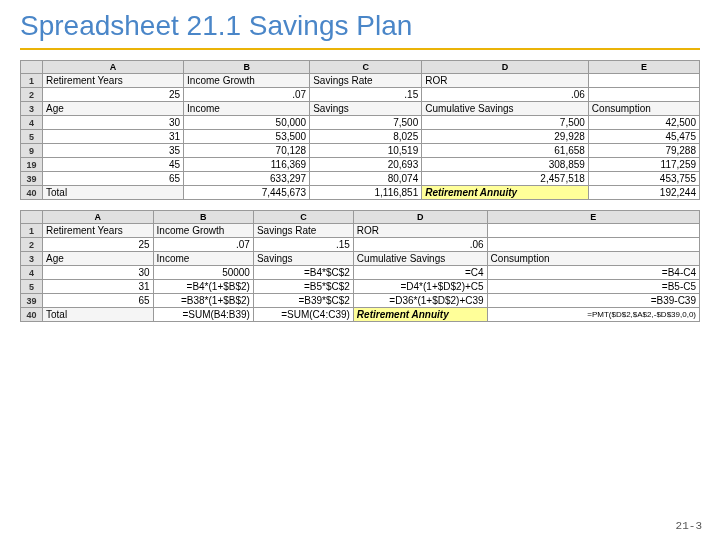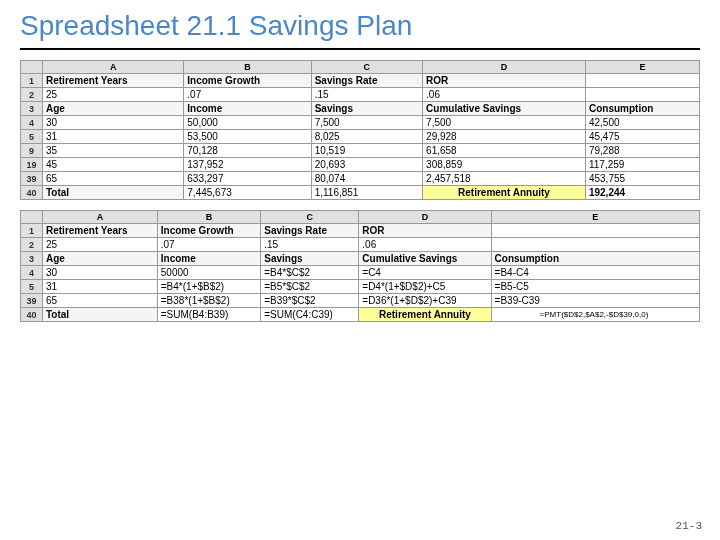--- a/index.html
+++ b/index.html
@@ -14,21 +14,21 @@
       width: 720px;
       height: 540px;
       padding: 10px 20px 10px 20px;
       position: relative;
     }
     .title {
       font-size: 28px;
       color: #4a86c8;
       font-weight: normal;
       padding-bottom: 6px;
-      border-bottom: 2px solid #000000;
+      border-bottom: 2px solid #eab308;
       margin-bottom: 10px;
     }
     .spreadsheet-container {
       margin-bottom: 10px;
     }
     table {
       border-collapse: collapse;
       font-size: 10px;
       width: 100%;
     }
@@ -49,36 +49,37 @@
       background: #e0e0e0;
       font-weight: bold;
       font-size: 9px;
     }
     .label-cell {
       text-align: left;
       font-weight: bold;
       background: #f5f5f5;
     }
     .value-cell {
-      text-align: left;
+      text-align: right;
     }
     .retirement-annuity {
       background: #ffff99;
       font-weight: bold;
-      text-align: center;
+      font-style: italic;
+      text-align: left;
     }
     .page-num {
       position: absolute;
       bottom: 8px;
       right: 18px;
       font-size: 11px;
       color: #555;
       font-family: Liberation Mono, monospace;
     }
-    .bold { font-weight: bold; margin-top: 44px; }
+    .bold { font-weight: normal; margin-top: 44px; }
   </style>
 </head>
 <body>
 <div class="page">
 
   <h1 class="title">Spreadsheet 21.1 Savings Plan</h1>
 
   <div class="spreadsheet-container">
     <table>
       <tbody>
@@ -141,21 +142,21 @@
         <td class="value-cell">35</td>
         <td class="value-cell">70,128</td>
         <td class="value-cell">10,519</td>
         <td class="value-cell">61,658</td>
         <td class="value-cell">79,288</td>
       </tr>
 
       <tr>
         <td class="row-num">19</td>
         <td class="value-cell">45</td>
-        <td class="value-cell">137,952</td>
+        <td class="value-cell">116,369</td>
         <td class="value-cell">20,693</td>
         <td class="value-cell">308,859</td>
         <td class="value-cell">117,259</td>
       </tr>
 
 
       <tr>
         <td class="row-num">39</td>
         <td class="value-cell">65</td>
         <td class="value-cell">633,297</td>

